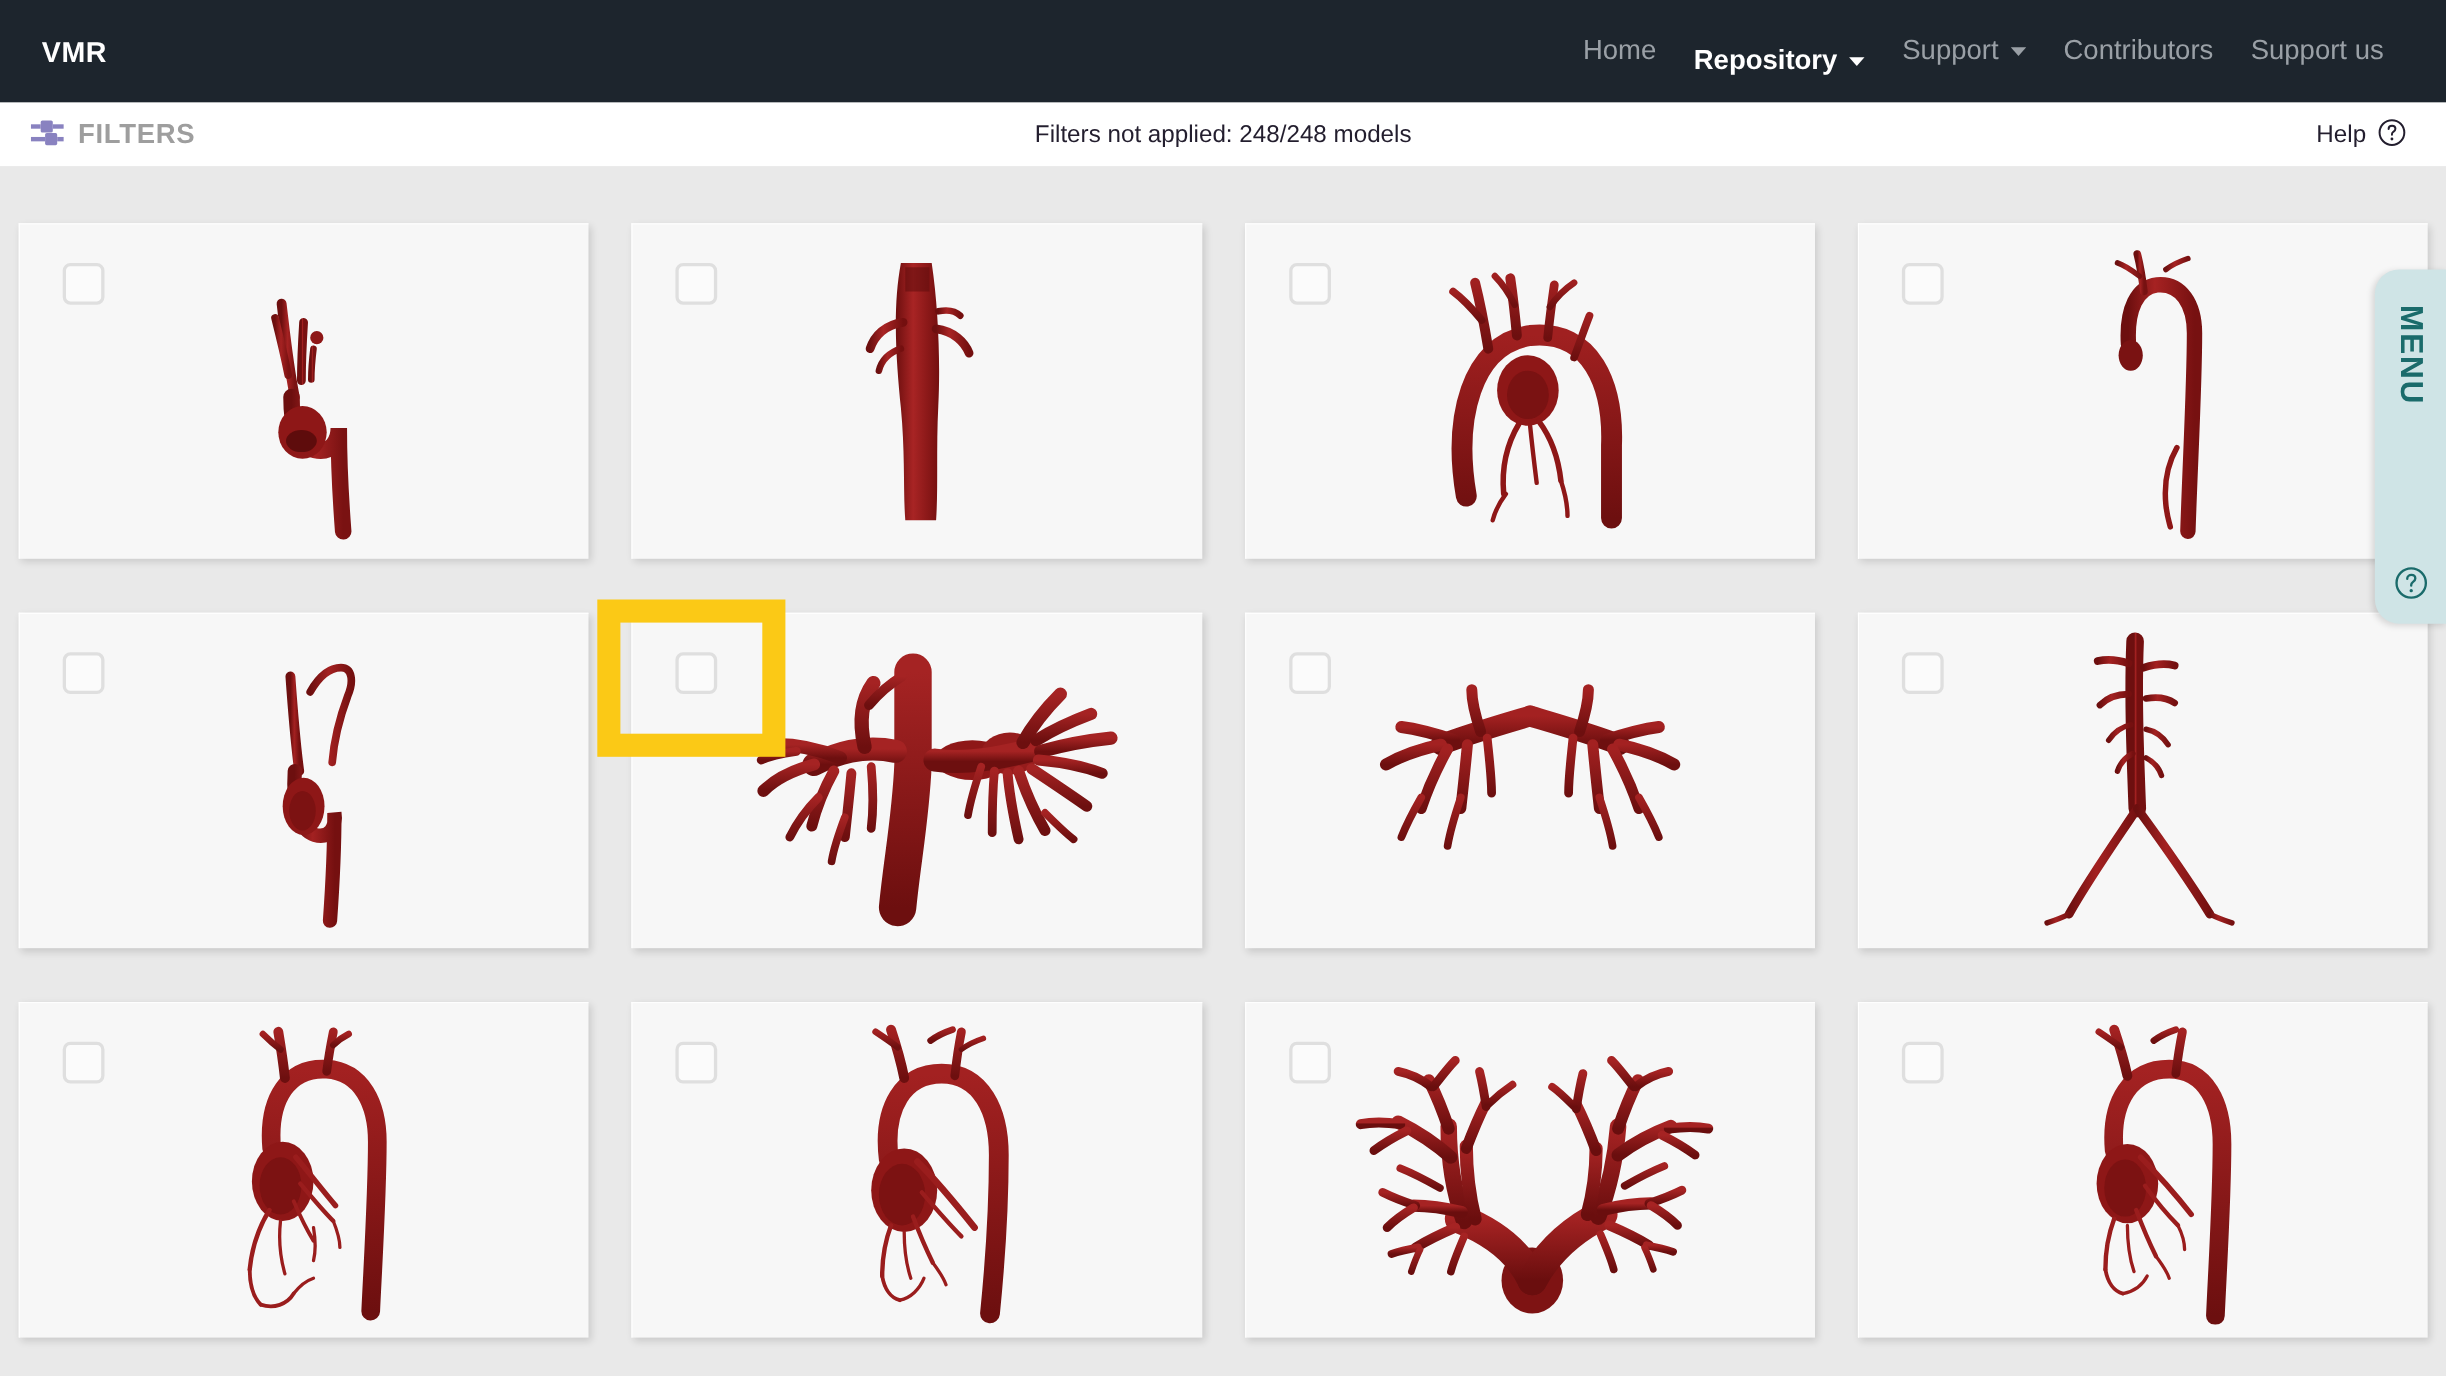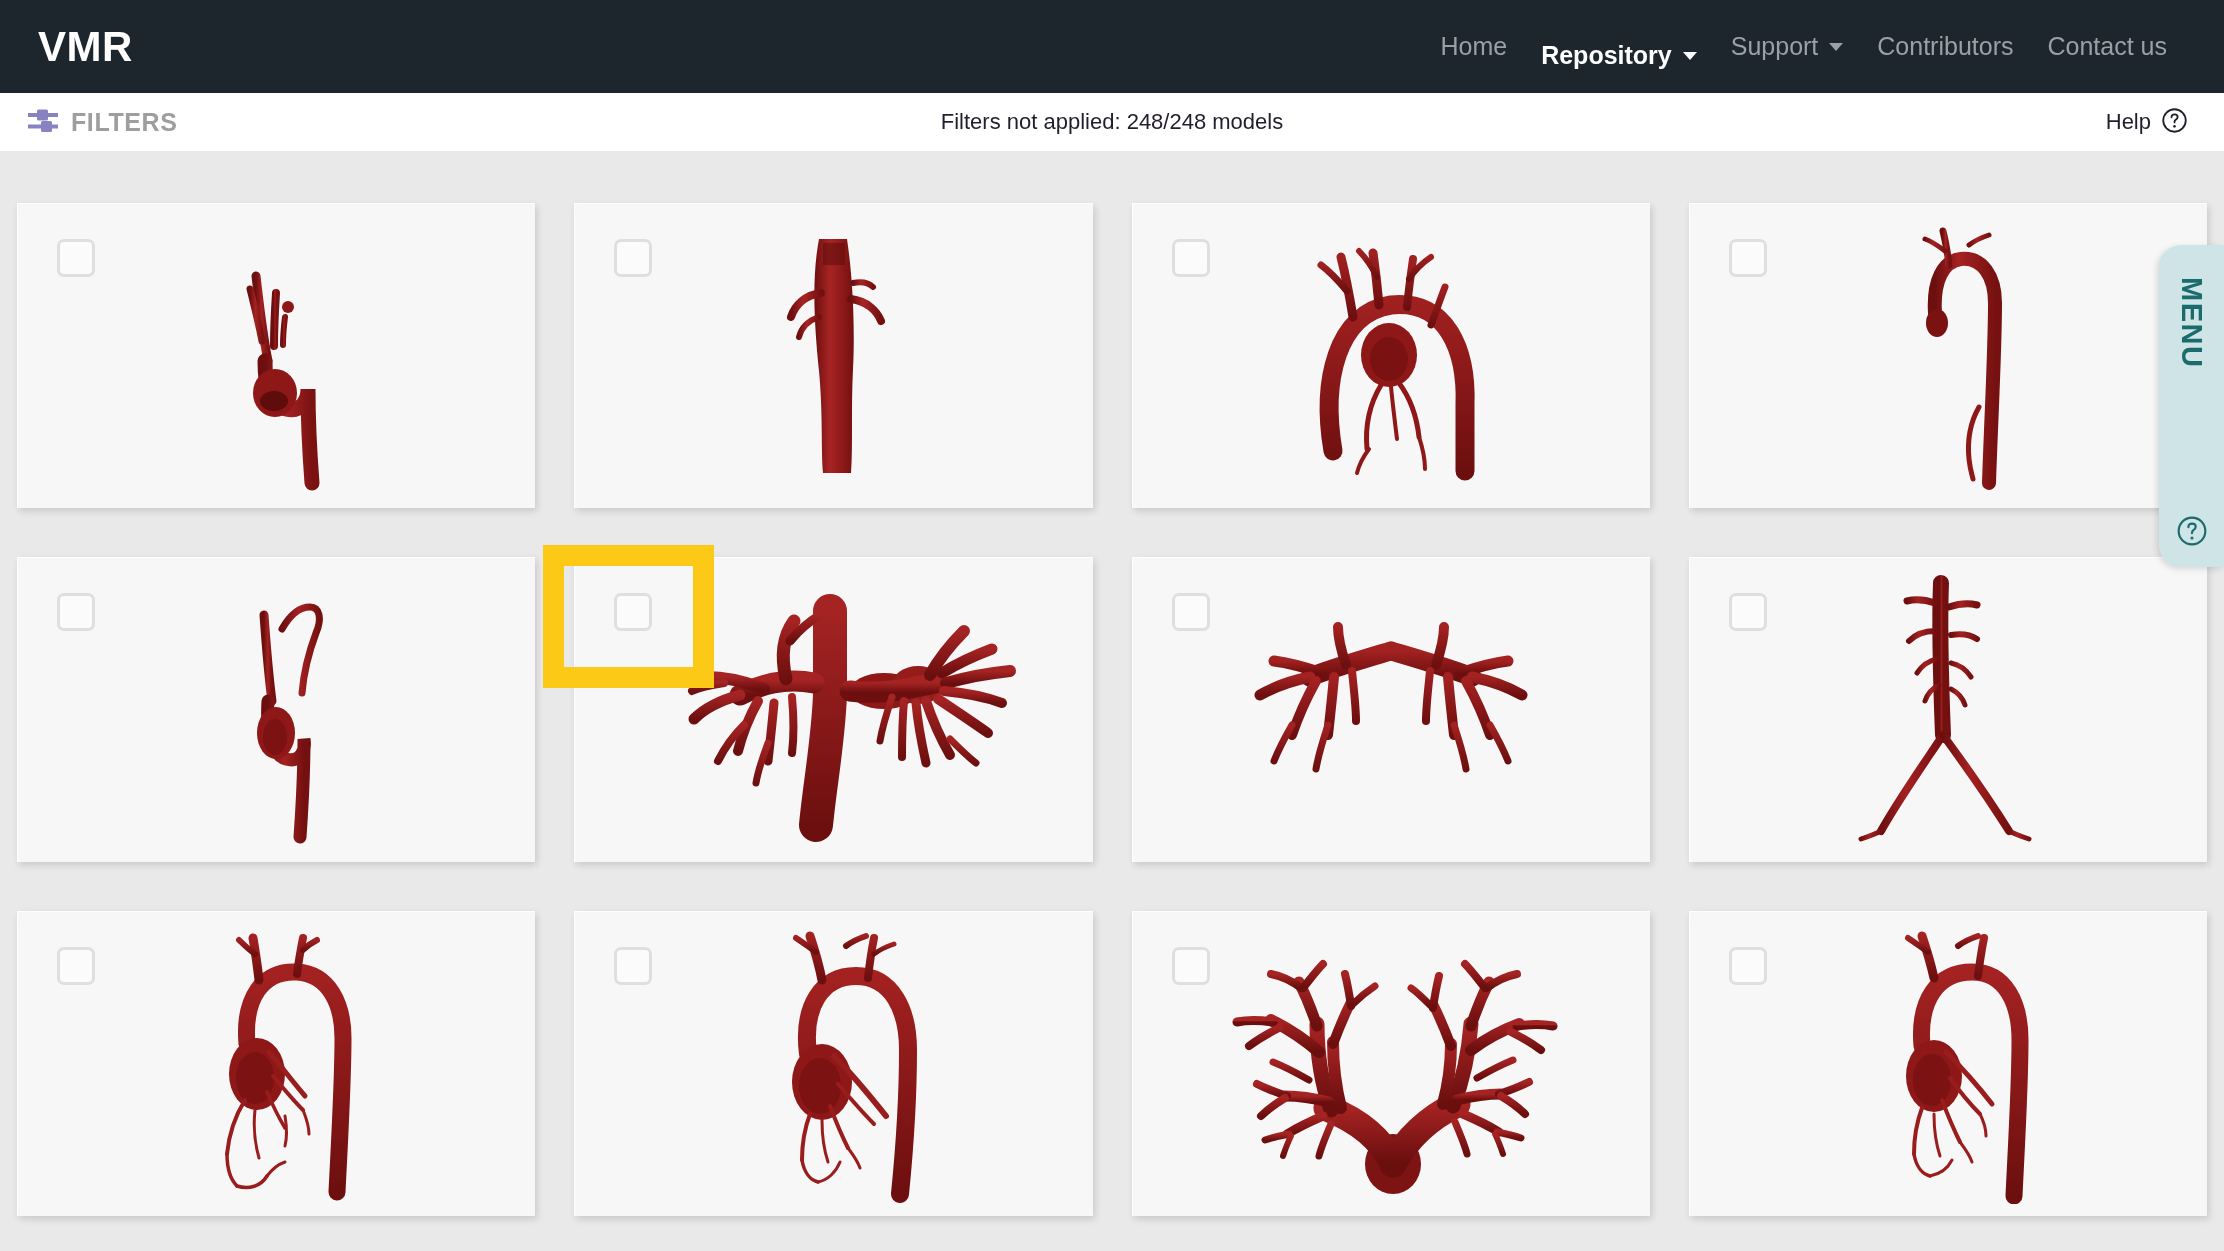--- a/index.html
+++ b/index.html
@@ -19,21 +19,21 @@
     width: 2224px;
     height: 93px;
     background: #1d252d;
     display: flex;
     align-items: center;
     z-index: 40;
   }
   .brand {
     margin-left: 38px;
     color: #ffffff;
-    font-size: 42px;
+    font-size: 26px;
     font-weight: bold;
     letter-spacing: 0.5px;
     line-height: 1;
   }
   .nav-links {
     margin-left: auto;
     margin-right: 40px;
     display: flex;
     align-items: center;
     gap: 0px;
@@ -204,21 +204,21 @@
       <span class="caret"></span>
     </a>
     <a class="nav-link" href="#">
       <span>Support</span>
       <span class="caret"></span>
     </a>
     <a class="nav-link" href="#">
       <span>Contributors</span>
     </a>
     <a class="nav-link" href="#">
-      <span>Contact us</span>
+      <span>Support us</span>
     </a>
   </nav>
 </div>
 
 <div class="filterbar">
   <button class="filters-btn">
     <span>
       <svg width="30" height="26" viewBox="0 0 30 26">
         <rect x="0" y="5" width="9" height="4" fill="#8982c0"></rect>
         <rect x="9" y="1.5" width="11" height="11" rx="1.5" fill="#8982c0"></rect>

